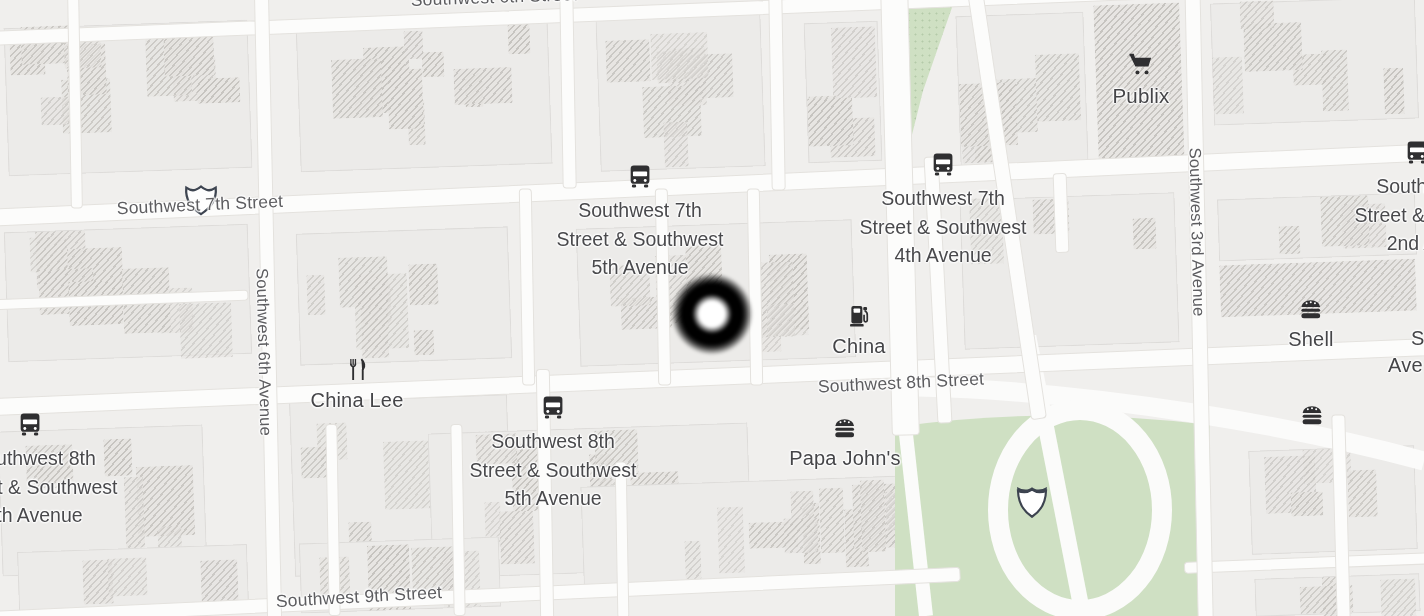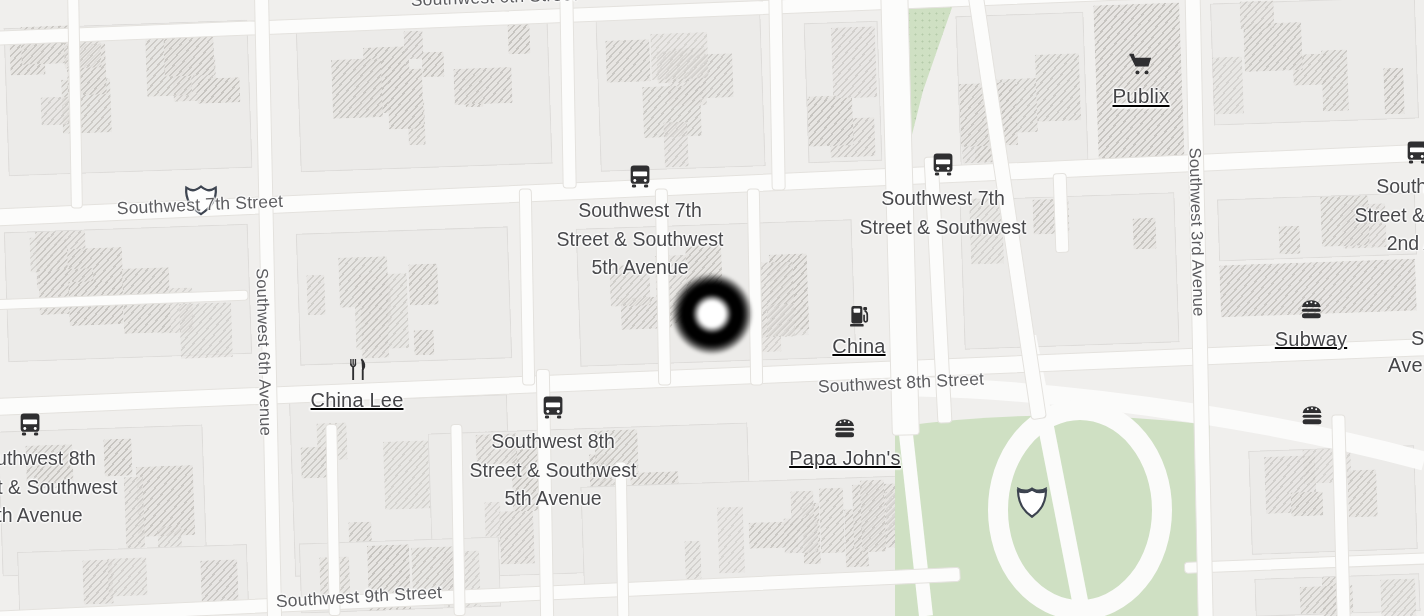--- a/index.html
+++ b/index.html
@@ -33,21 +33,21 @@
     position:absolute;width:max-content;text-align:center;
     text-shadow:0 0 2px #fff,0 0 2px #fff,0 0 3px #fff,0 1px 2px #fff,0 -1px 2px #fff,1px 0 2px #fff,-1px 0 2px #fff;
     font-weight:500;letter-spacing:.2px;white-space:pre;
   }
   .street{color:#5d5d60;font-size:17.5px;}
   .poi{color:#454548;font-size:20px;}
   .busstop{position:absolute;width:max-content;text-align:center;transform:translateX(-50%);}
   .busstop .lines{color:#49494c;font-size:19.5px;line-height:28.5px;font-weight:500;
     text-shadow:0 0 2px #fff,0 0 2px #fff,0 0 3px #fff,0 1px 2px #fff,0 -1px 2px #fff,1px 0 2px #fff,-1px 0 2px #fff;}
   .icon{display:block;margin:0 auto 3px auto;width:max-content;}
-  .poi-group{position:absolute;width:max-content;text-align:center;transform:translateX(-50%);text-decoration:underline;}
+  .poi-group{position:absolute;width:max-content;text-align:center;transform:translateX(-50%);}
   .shield{position:absolute;transform:translate(-50%,-50%);}
   
   #marker{
     position:absolute;left:712px;top:314px;width:92px;height:92px;
     transform:translate(-50%,-50%);
     background:radial-gradient(circle at 50% 50%,#ffffff 0 12.5px,#000 20px 30px,rgba(0,0,0,.75) 34px,rgba(0,0,0,0) 41px);
     filter:blur(1.6px);
   }
 </style>
 </head>
@@ -272,20 +272,21 @@
     <rect x="2" y="1.5" width="18" height="17.5" rx="3" fill="#2f2f31"></rect>
     <rect x="4.2" y="7.3" width="13.6" height="4.4" rx="0.8" fill="#fff"></rect>
     <circle cx="6" cy="15.9" r="1.4" fill="#fff"></circle>
           <circle cx="16" cy="15.9" r="1.4" fill="#fff"></circle>
     <rect x="3.2" y="19.6" width="4" height="3" rx="1.2" fill="#2f2f31"></rect>
     <rect x="14.8" y="19.6" width="4" height="3" rx="1.2" fill="#2f2f31"></rect>
         </svg></span>
     <div class="lines">
       <div>Southwest 7th</div>
       <div>Street &amp; Southwest</div>
+      <div>4th Avenue</div>
     </div>
   </div>
   <div class="busstop" style="left:553px;top:395px">
     <span class="icon"><svg width="23" height="25" viewBox="0 0 22 24">
     <rect x="2" y="1.5" width="18" height="17.5" rx="3" fill="#2f2f31"></rect>
     <rect x="4.2" y="7.3" width="13.6" height="4.4" rx="0.8" fill="#fff"></rect>
     <circle cx="6" cy="15.9" r="1.4" fill="#fff"></circle>
           <circle cx="16" cy="15.9" r="1.4" fill="#fff"></circle>
     <rect x="3.2" y="19.6" width="4" height="3" rx="1.2" fill="#2f2f31"></rect>
     <rect x="14.8" y="19.6" width="4" height="3" rx="1.2" fill="#2f2f31"></rect>
@@ -348,21 +349,21 @@
   </div>
   <div class="poi-group" style="left:1311px;top:298px">
     <span class="icon"><svg width="25" height="23" viewBox="0 0 24 22">
     <path d="M3 8.6 a9 6.4 0 0 1 18 0 z" fill="#2f2f31"></path>
     <circle cx="8" cy="4.9" r="0.95" fill="#fff"></circle>
           <circle cx="12" cy="4.1" r="0.95" fill="#fff"></circle>
           <circle cx="16" cy="4.9" r="0.95" fill="#fff"></circle>
     <rect x="3" y="10.2" width="18" height="3" rx="1.5" fill="#2f2f31"></rect>
     <rect x="3" y="14.6" width="18" height="4.8" rx="2.4" fill="#2f2f31"></rect>
         </svg></span>
-    <div class="lbl poi" style="position:static">Subway</div>
+    <div class="lbl poi" style="position:static">Shell</div>
   </div>
   <div class="poi-group" style="left:845px;top:417px">
     <span class="icon"><svg width="25" height="23" viewBox="0 0 24 22">
     <path d="M3 8.6 a9 6.4 0 0 1 18 0 z" fill="#2f2f31"></path>
     <circle cx="8" cy="4.9" r="0.95" fill="#fff"></circle>
           <circle cx="12" cy="4.1" r="0.95" fill="#fff"></circle>
           <circle cx="16" cy="4.9" r="0.95" fill="#fff"></circle>
     <rect x="3" y="10.2" width="18" height="3" rx="1.5" fill="#2f2f31"></rect>
     <rect x="3" y="14.6" width="18" height="4.8" rx="2.4" fill="#2f2f31"></rect>
         </svg></span>

